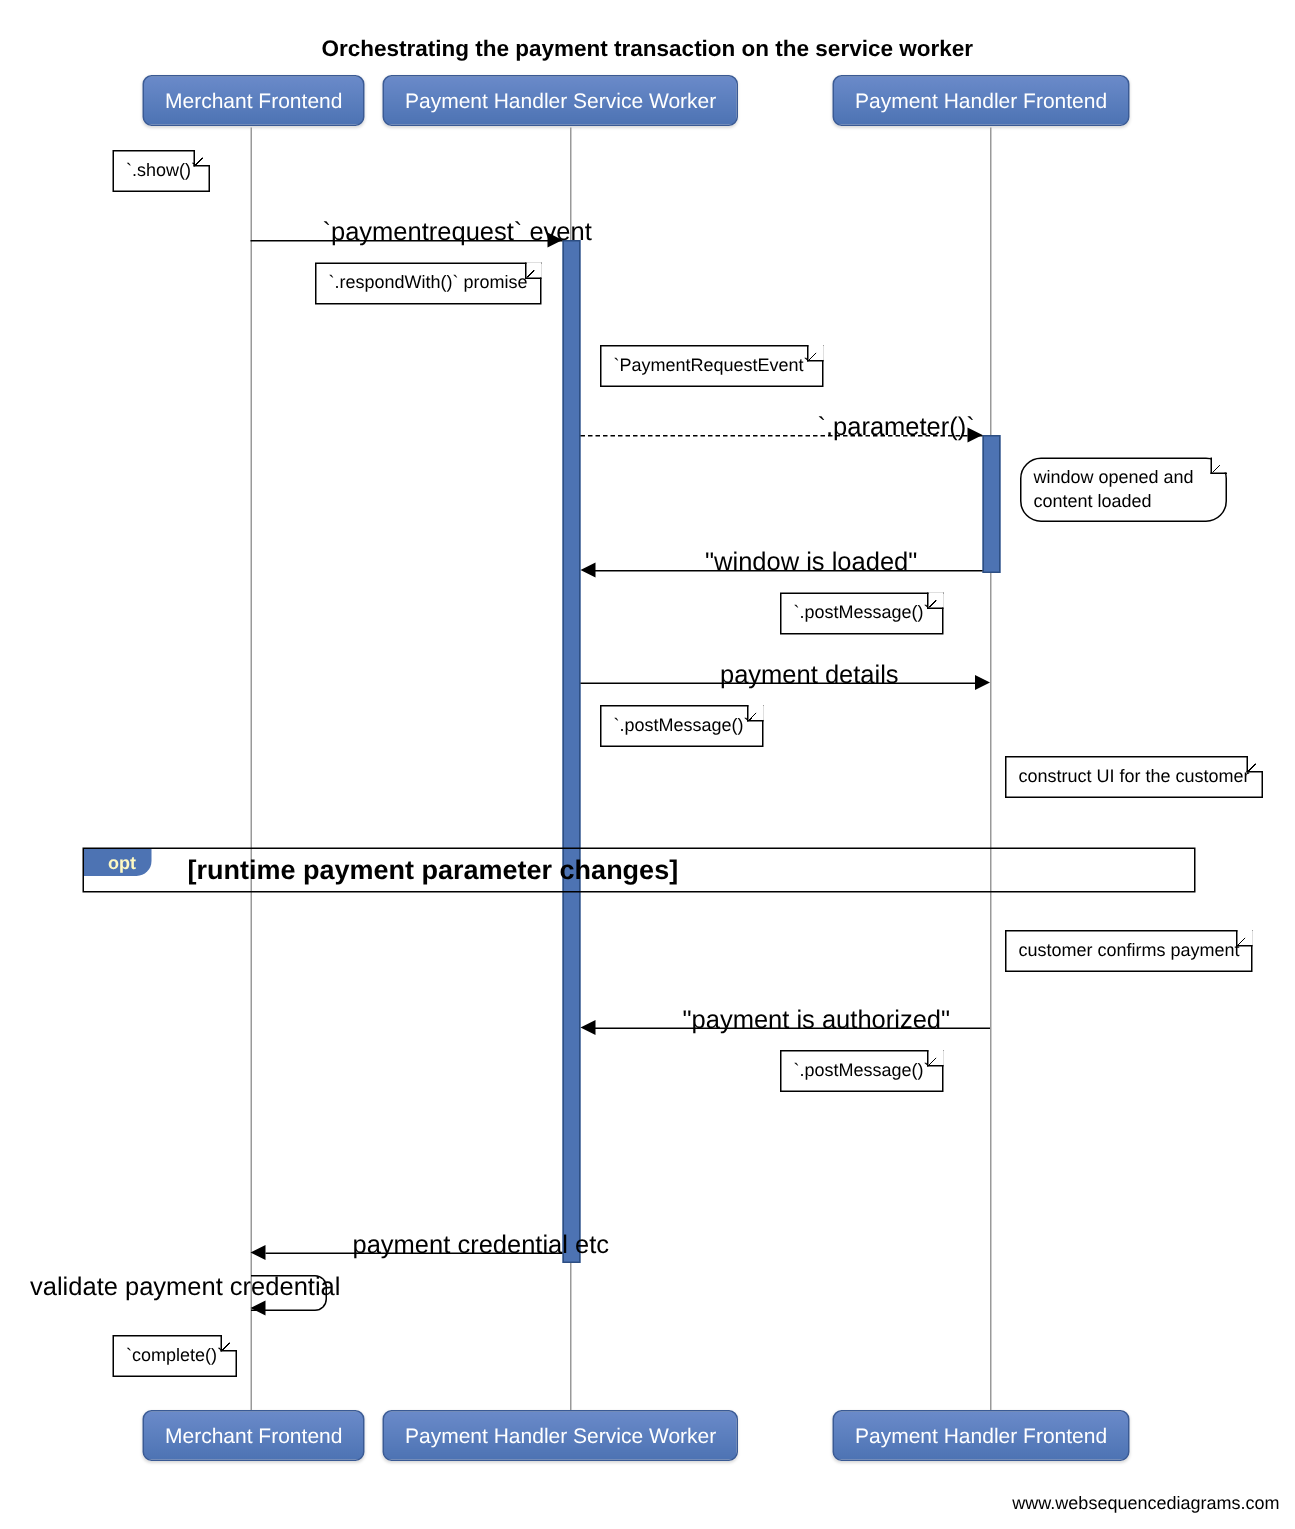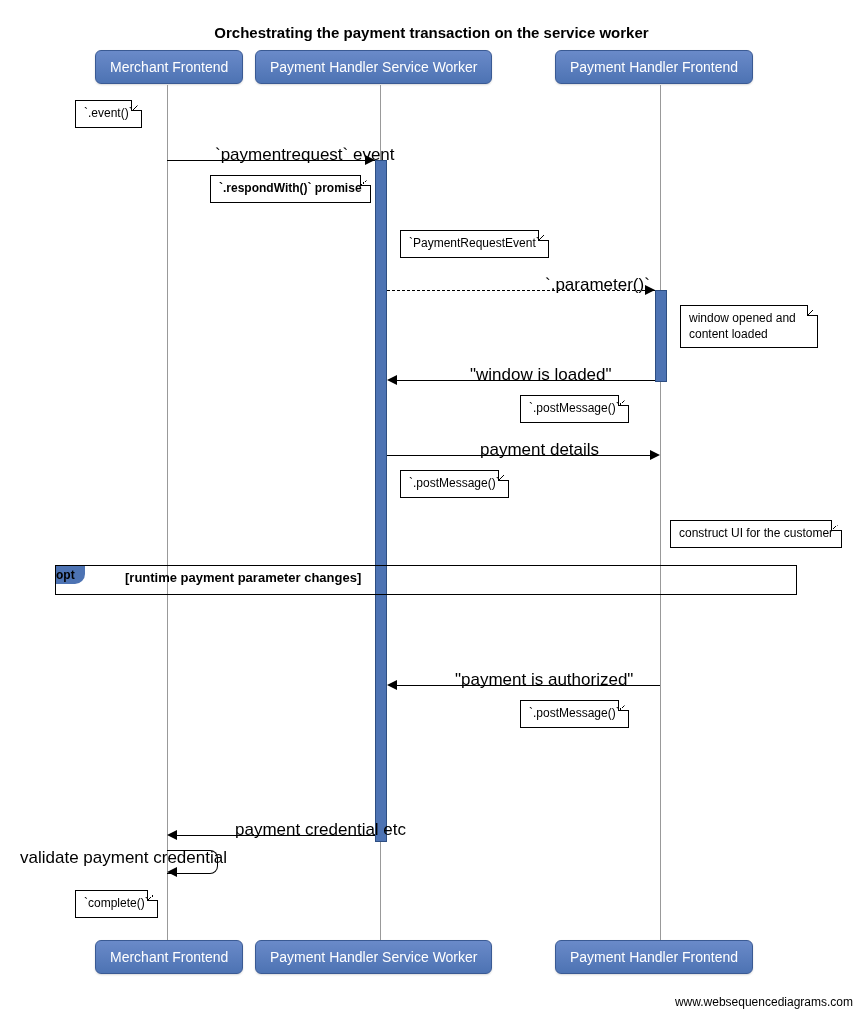--- a/index.html
+++ b/index.html
@@ -108,29 +108,29 @@
     border-width: 5px 10px 5px 0;
     border-color: transparent #000 transparent transparent;
   }
   .opt-box {
     position: absolute;
     border: 1px solid #000;
   }
   .opt-tag {
     position: absolute;
     background: #4d73b3;
-    color: #000000;
+    color: #fef9c3;
     font-size: 12px;
     font-weight: bold;
-    padding: 2px 10px 2px 0;
+    padding: 2px 10px 2px 16px;
     border-radius: 0 0 10px 0;
   }
   .opt-guard {
     position: absolute;
-    font-size: 13px;
+    font-size: 18px;
     font-weight: bold;
   }
   .footer-link {
     position: absolute;
     font-size: 12px;
     color: #000;
   }
   .self-loop {
     position: absolute;
     border: 1px solid #000;
@@ -153,57 +153,58 @@
   <div class="participant" style="left:255px; top:940px;">Payment Handler Service Worker</div>
   <div class="participant" style="left:555px; top:940px;">Payment Handler Frontend</div>
 
   <div class="lifeline" style="left:167px; top:85px; height:855px;"></div>
   <div class="lifeline" style="left:380px; top:85px; height:855px;"></div>
   <div class="lifeline" style="left:660px; top:85px; height:855px;"></div>
 
   <div class="activation" style="left:375px; top:160px; height:680px;"></div>
   <div class="activation" style="left:655px; top:290px; height:90px;"></div>
 
-  <div class="note" style="left:75px; top:100px;">`.event()`</div>
+  <div class="note" style="left:75px; top:100px;">`.show()`</div>
 
   <div class="msg-label" style="left:215px; top:145px;">`paymentrequest` event</div>
   <div class="msg-line" style="left:167px; top:160px; width:208px;"></div>
   <div class="arrow-r" style="left:365px; top:155px;"></div>
 
-  <div class="note" style="left:210px; top:175px;font-weight:bold;">`.respondWith()` promise</div>
+  <div class="note" style="left:210px; top:175px;">`.respondWith()` promise</div>
 
   <div class="note" style="left:400px; top:230px;">`PaymentRequestEvent`</div>
 
   <div class="msg-label" style="left:545px; top:275px;">`.parameter()`</div>
   <div class="msg-line dashed" style="left:387px; top:290px; width:268px;"></div>
   <div class="arrow-r" style="left:645px; top:285px;"></div>
 
-  <div class="note" style="left:680px; top:305px; white-space:normal; width:120px;">
+  <div class="note" style="left:680px; top:305px; white-space:normal; width:120px;border-radius:14px;">
     <span>window opened
 and content loaded</span>
   </div>
 
   <div class="msg-label" style="left:470px; top:365px;">"window is loaded"</div>
   <div class="msg-line" style="left:395px; top:380px; width:260px;"></div>
   <div class="arrow-l" style="left:387px; top:375px;"></div>
 
   <div class="note" style="left:520px; top:395px;">`.postMessage()`</div>
 
   <div class="msg-label" style="left:480px; top:440px;text-align:right;">payment details</div>
   <div class="msg-line" style="left:387px; top:455px; width:263px;"></div>
   <div class="arrow-r" style="left:650px; top:450px;"></div>
 
   <div class="note" style="left:400px; top:470px;">`.postMessage()`</div>
 
-  <div class="note" style="left:670px; top:520px;">construct UI for the customer</div>
+  <div class="note" style="left:670px; top:504px;">construct UI for the customer</div>
 
   <div class="opt-box" style="left:55px; top:565px; width:740px; height:28px;"></div>
   <div class="opt-tag" style="left:56px; top:566px;">opt</div>
   <div class="opt-guard" style="left:125px; top:570px;">[runtime payment parameter changes]</div>
 
+  <div class="note" style="left:670px; top:620px;">customer confirms payment</div>
 
   <div class="msg-label" style="left:455px; top:670px;">"payment is authorized"</div>
   <div class="msg-line" style="left:395px; top:685px; width:265px;"></div>
   <div class="arrow-l" style="left:387px; top:680px;"></div>
 
   <div class="note" style="left:520px; top:700px;">`.postMessage()`</div>
 
 
   <div class="msg-label" style="left:235px; top:820px;">payment credential etc</div>
   <div class="msg-line" style="left:177px; top:835px; width:198px;"></div>

